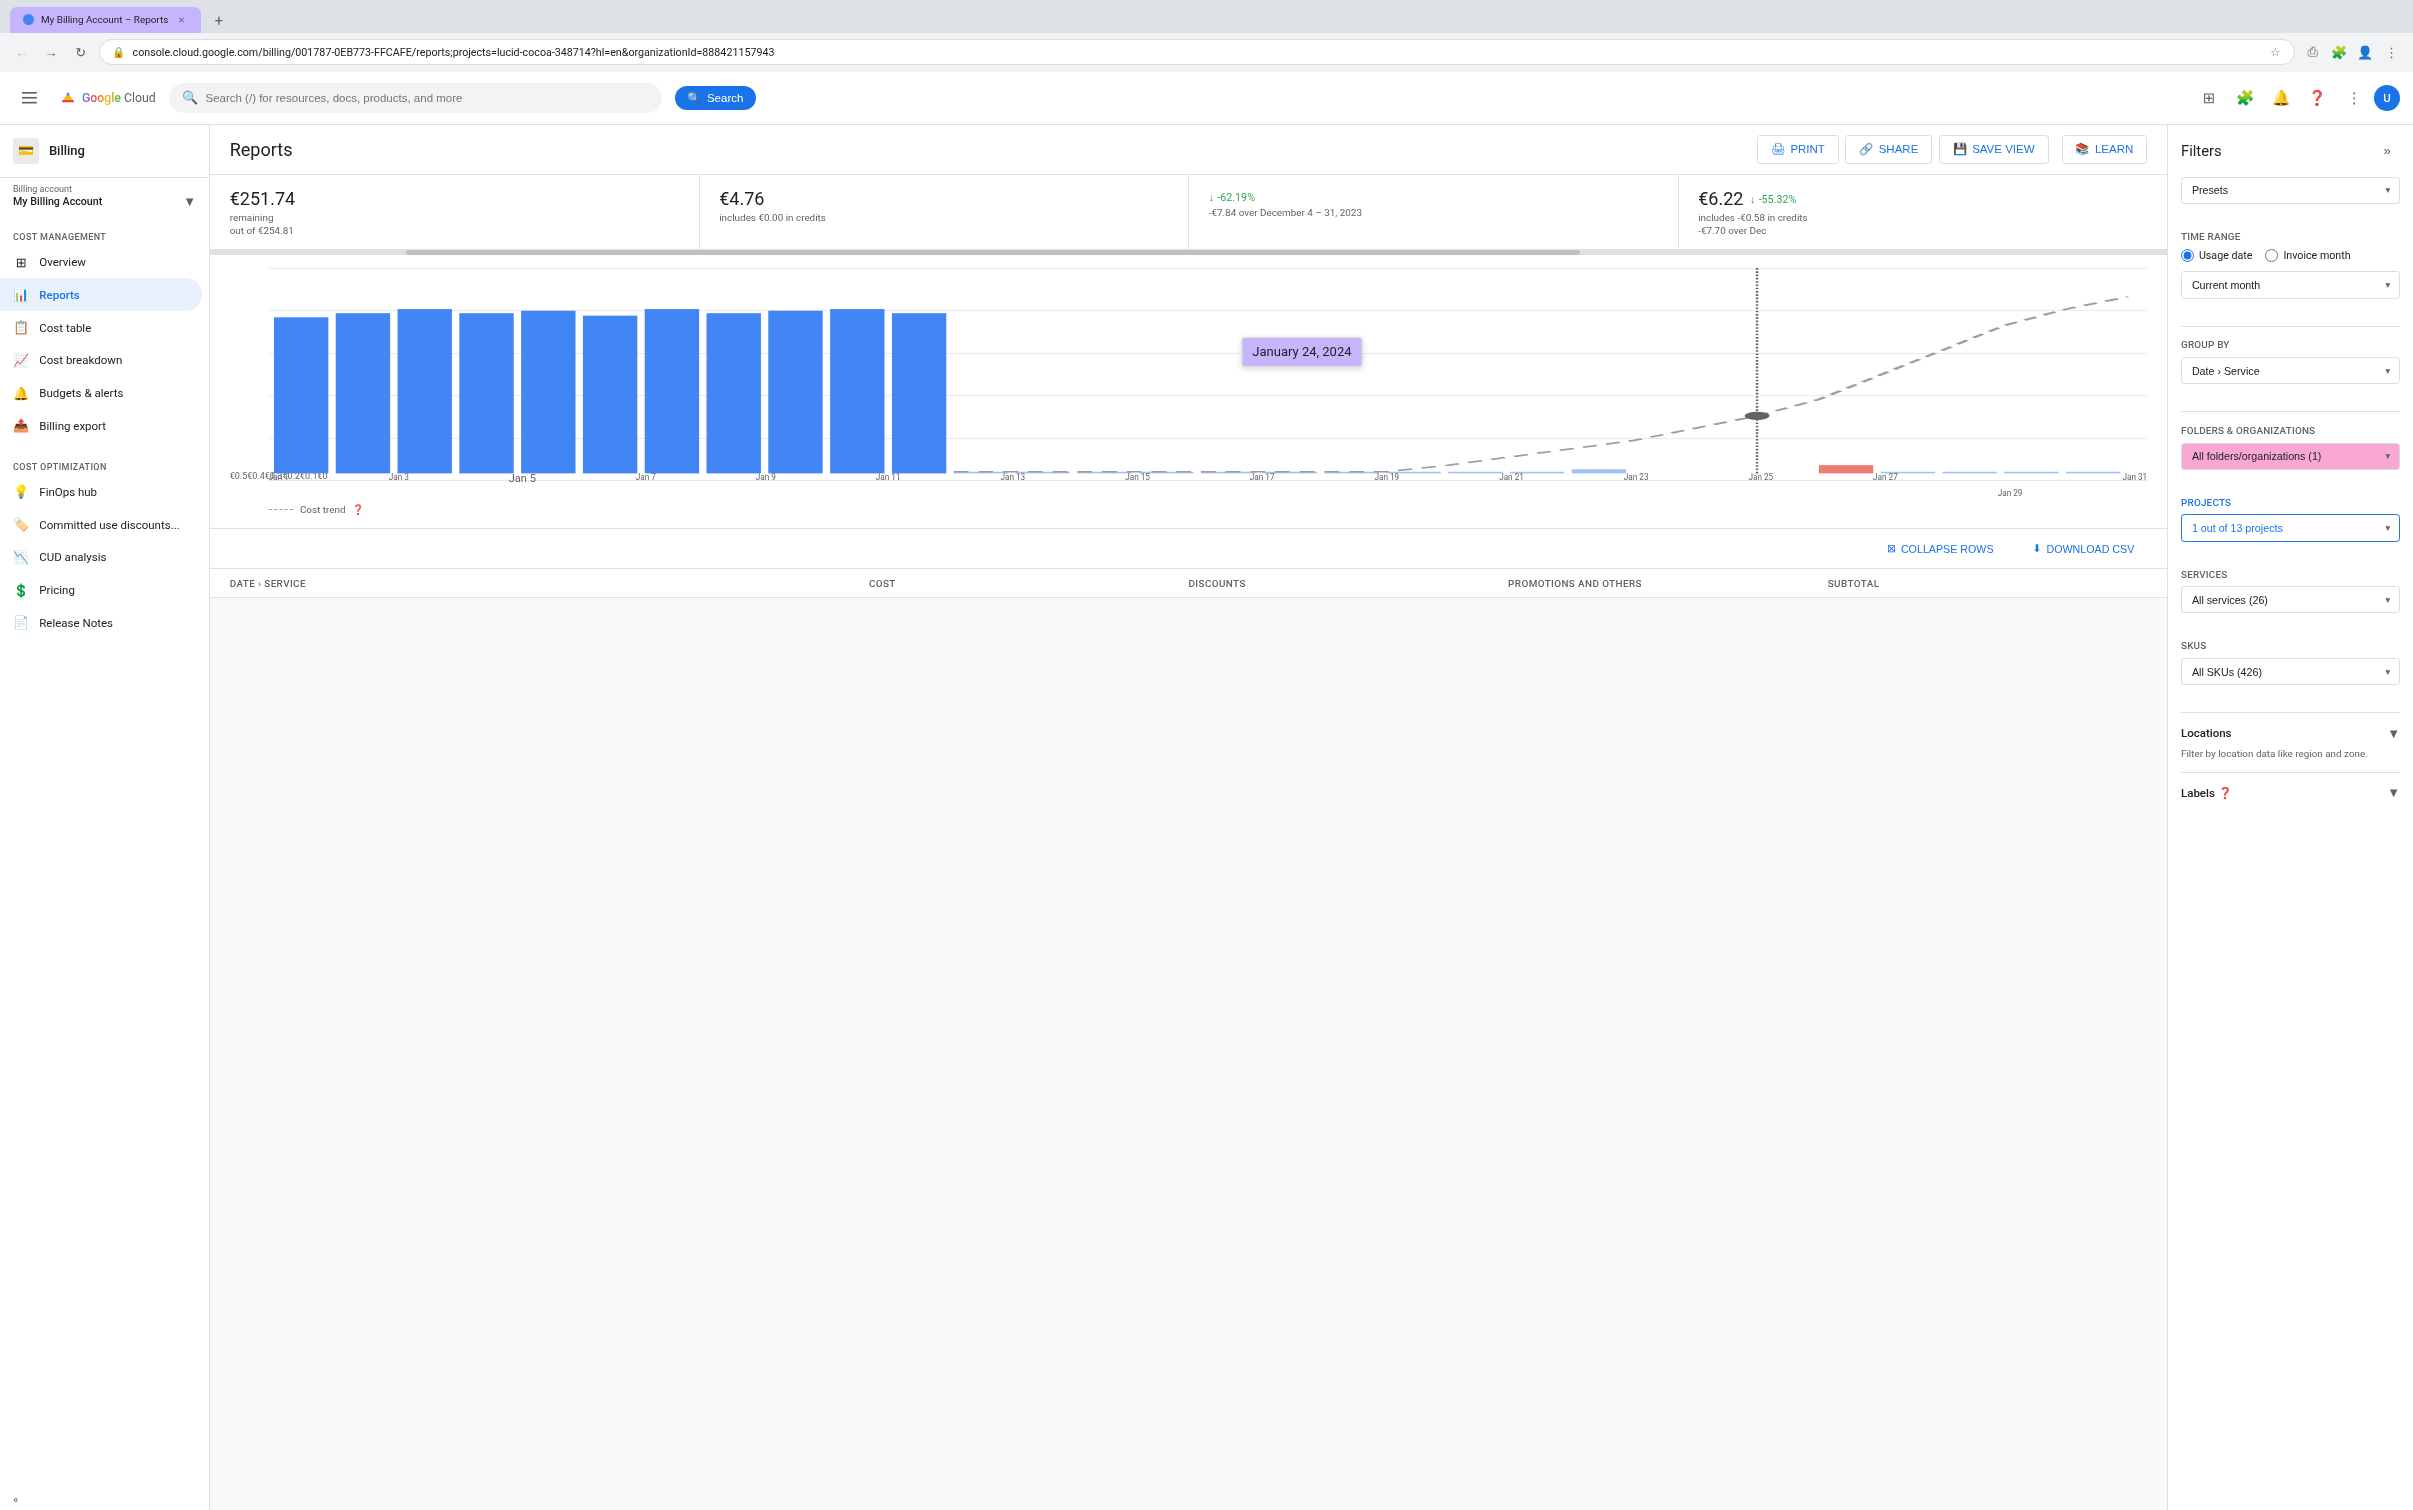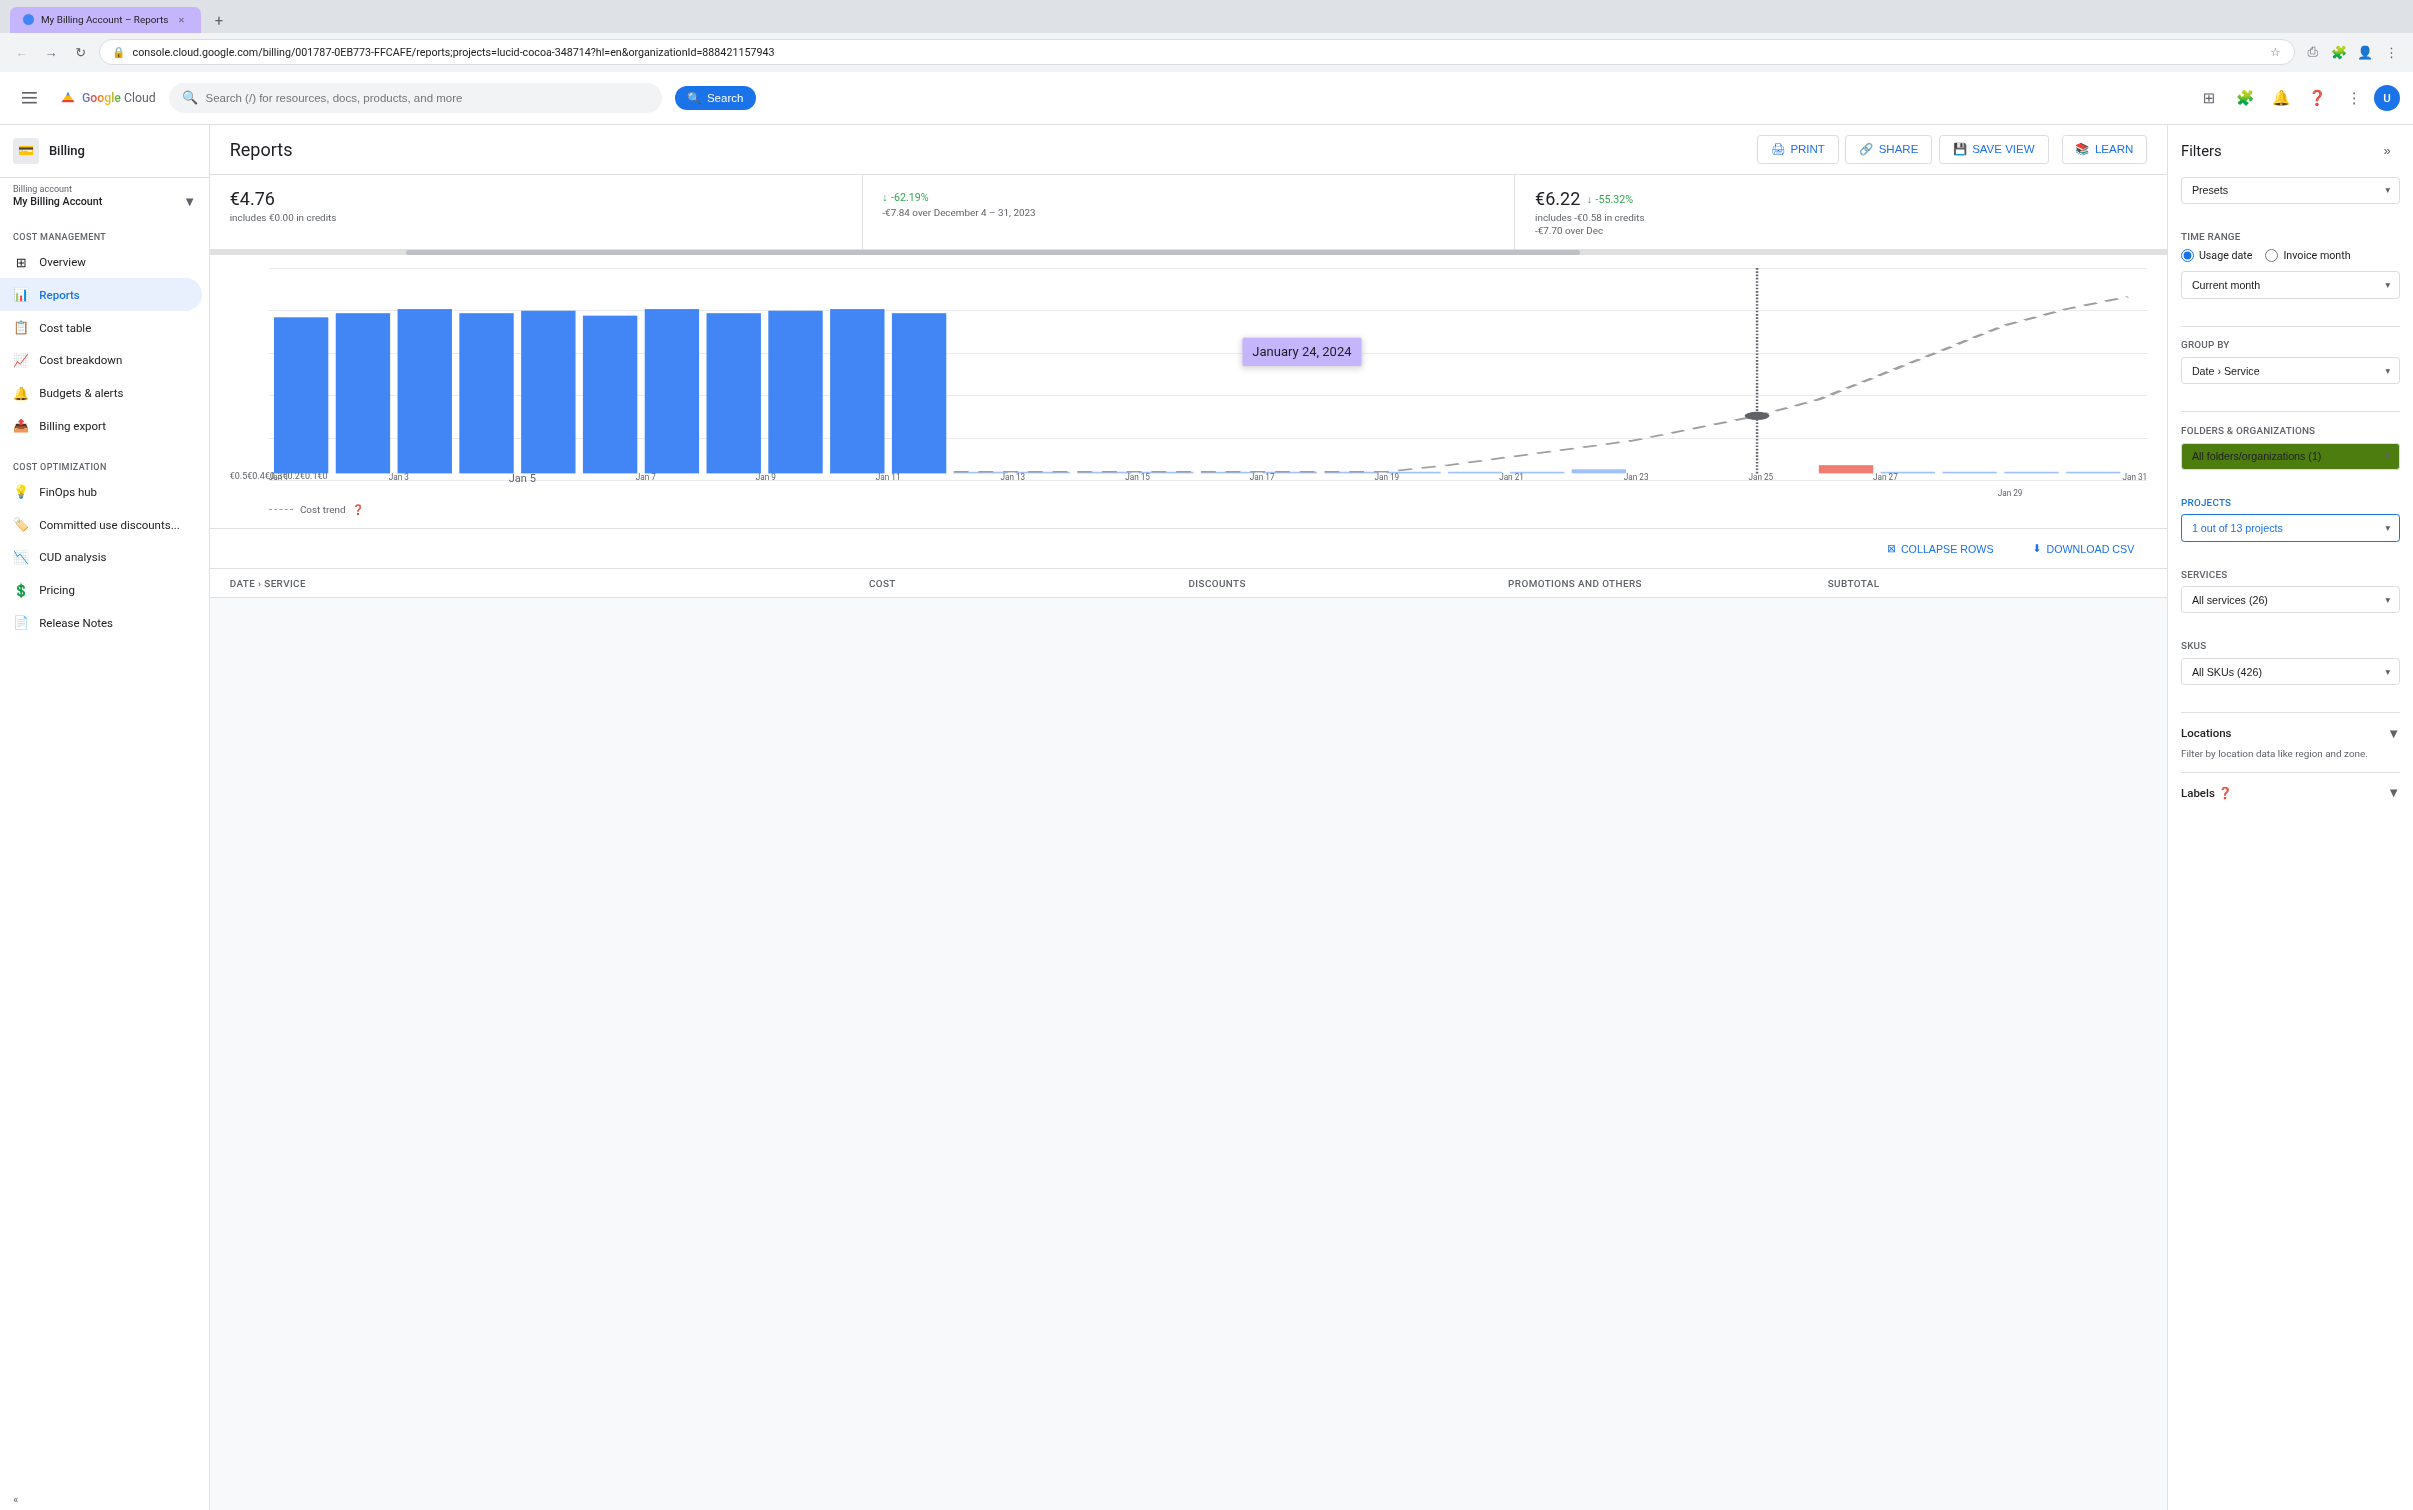--- a/index.html
+++ b/index.html
@@ -272,20 +272,27 @@
           <button class="action-btn">
             <span>📚</span>
             <span>LEARN</span>
           </button>
         </div>
       </div>
 
       <div class="scrollable-content">
 
         <div class="stats-row">
+          <div class="stat-card">
+            <div class="stat-amount">€251.74</div>
+            <div class="stat-label">
+              <span>remaining</span>
+            </div>
+            <div class="stat-sub">out of €254.81</div>
+          </div>
           <div class="stat-card">
             <div class="stat-amount">€4.76</div>
             <div class="stat-label">includes €0.00 in credits</div>
           </div>
           <div class="stat-card">
             <div class="stat-change down">
               <span>↓</span>
               <span>-62.19%</span>
             </div>
             <div class="stat-label">-€7.84 over December 4 – 31, 2023</div>
@@ -475,21 +482,21 @@
             <option>SKU</option>
           </select>
         </div>
       </div>
 
       <div class="filter-divider"></div>
 
       <div class="filter-group">
         <div class="filter-group-label">Folders &amp; Organizations</div>
         <div class="filter-select-wrapper">
-          <select class="filter-select" style="width:100%;padding:6.6px 23px 6.6px 9.9px;border:0.8px solid #dadce0;border-radius:3.3px;font-size:10.7px;background:#4d7c0f;appearance:none;">
+          <select class="filter-select" style="width:100%;padding:6.6px 23px 6.6px 9.9px;border:0.8px solid #dadce0;border-radius:3.3px;font-size:10.7px;background:#f9a8d4;appearance:none;">
             <option>All folders/organizations (1)</option>
           </select>
         </div>
       </div>
 
       <div class="filter-group">
         <div class="filter-group-label" style="color:#1a73e8;">Projects</div>
         <div class="filter-select-wrapper">
           <select class="filter-select active" style="width:100%;padding:6.6px 23px 6.6px 9.9px;border:1.6px solid #1a73e8;border-radius:3.3px;font-size:10.7px;background:#fff;appearance:none;color:#1a73e8;">
             <option>1 out of 13 projects</option>

